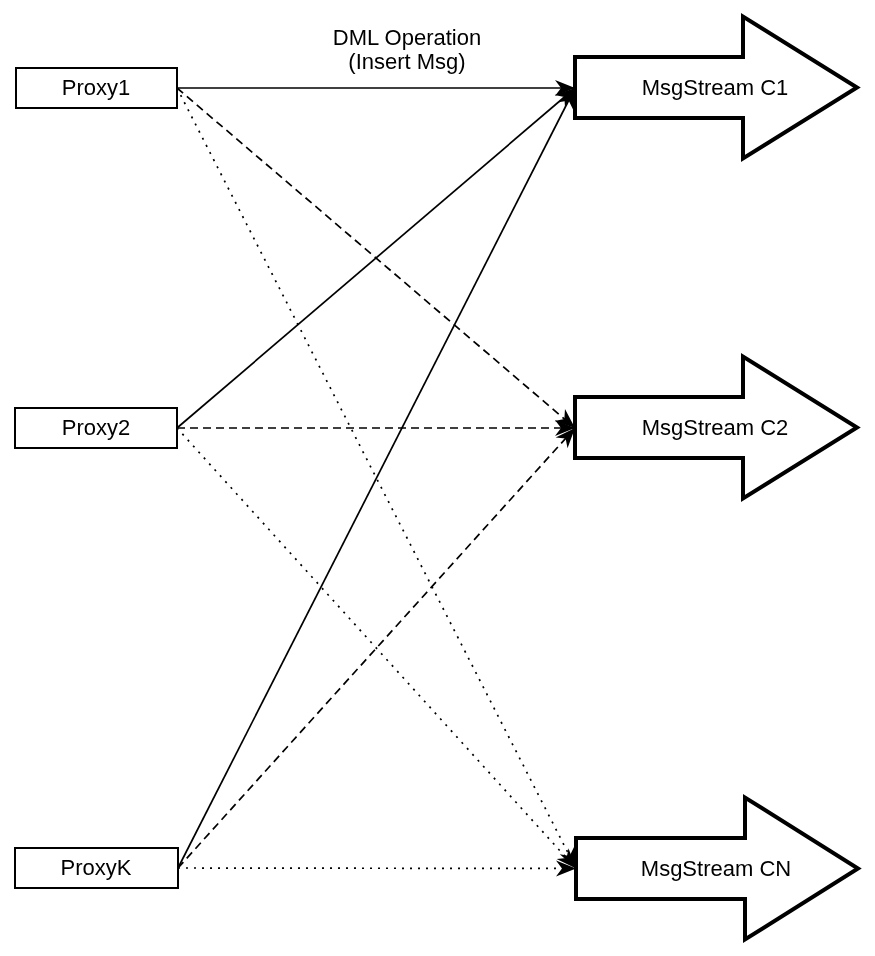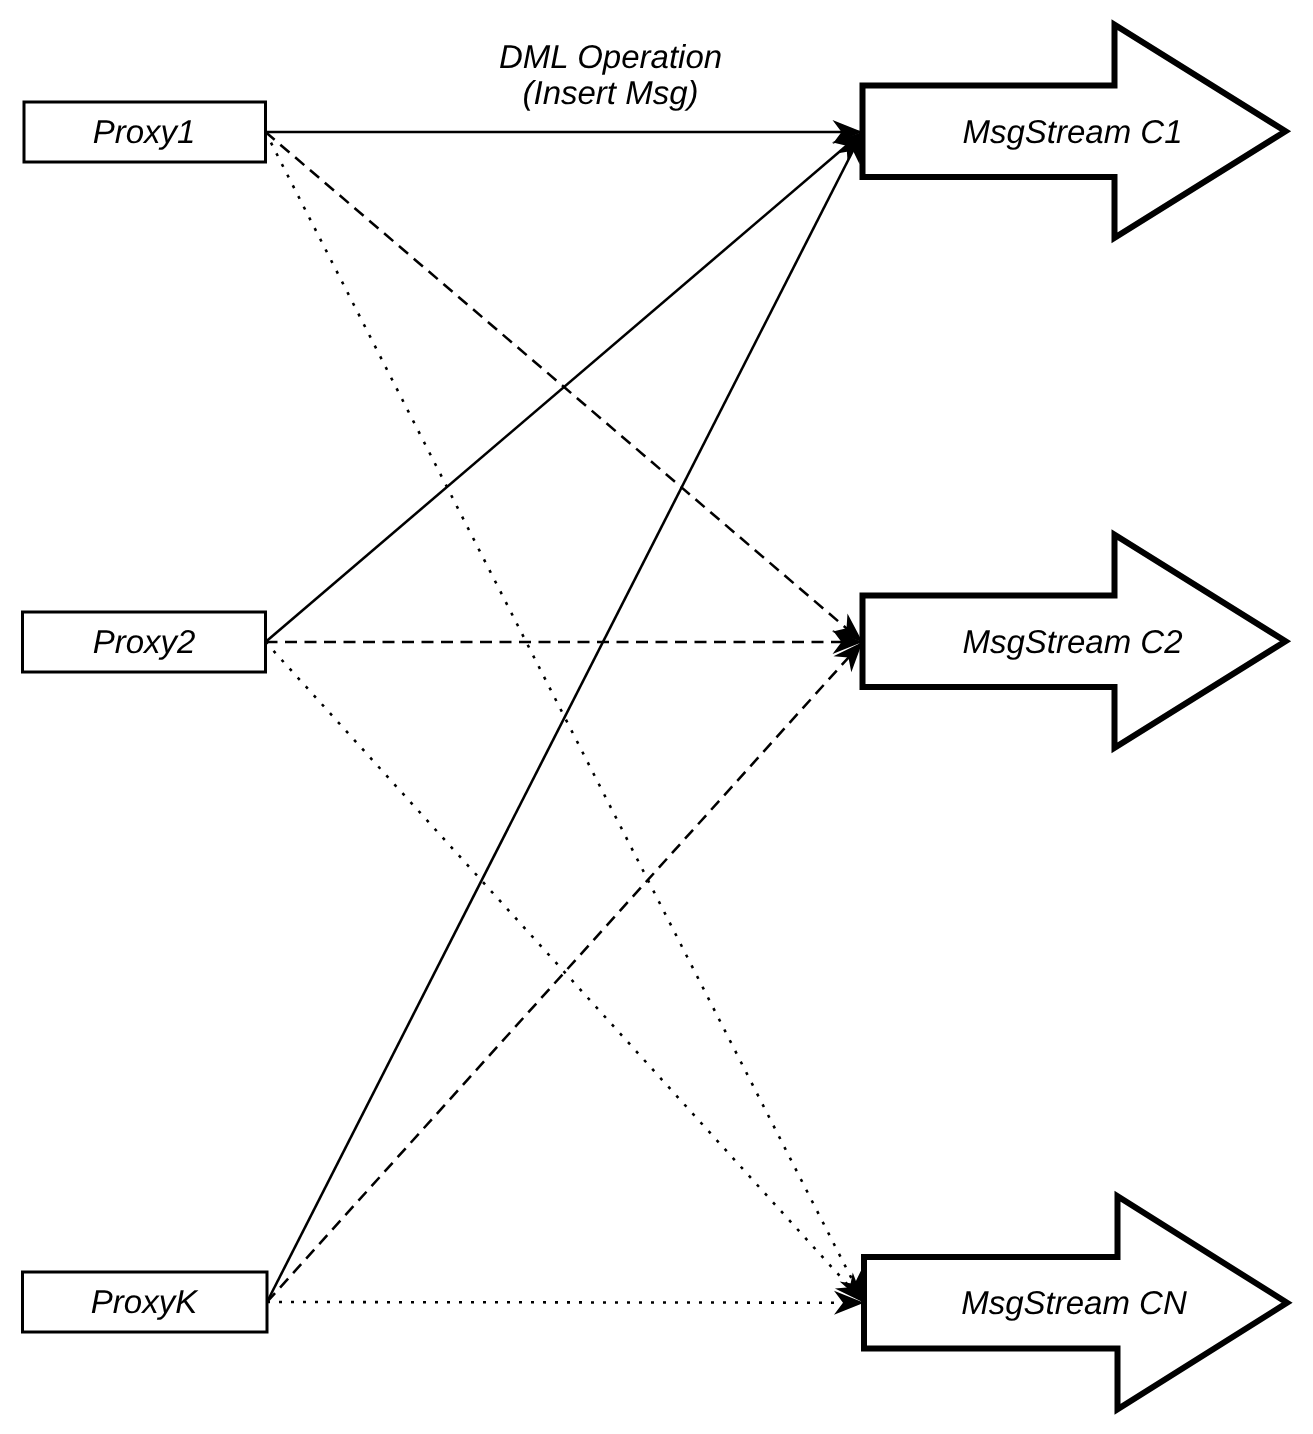--- a/index.html
+++ b/index.html
@@ -8,21 +8,20 @@
     background: #ffffff;
     width: 875px;
     height: 956px;
     overflow: hidden;
     font-family: "Liberation Sans", sans-serif;
   }
   .canvas-wrap {
     position: relative;
     width: 766px;
     height: 956px;
-    font-style: italic;
   }
   svg {
     display: block;
   }
   .node-rect {
     fill: #ffffff;
     stroke: #000000;
     stroke-width: 2;
   }
   .block-arrow {

